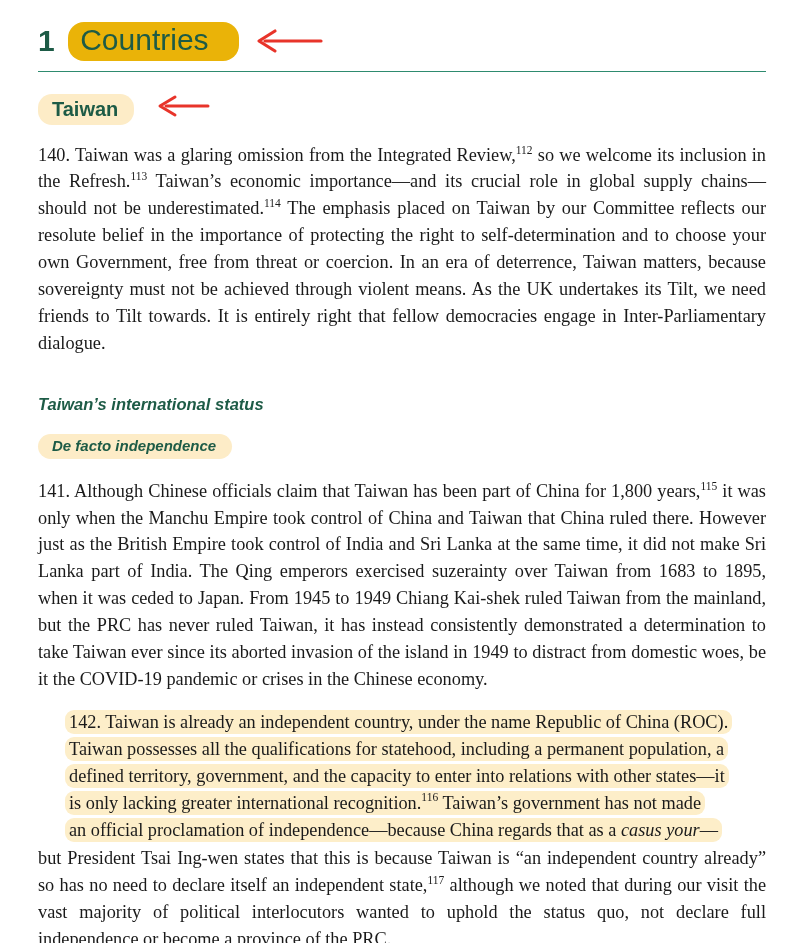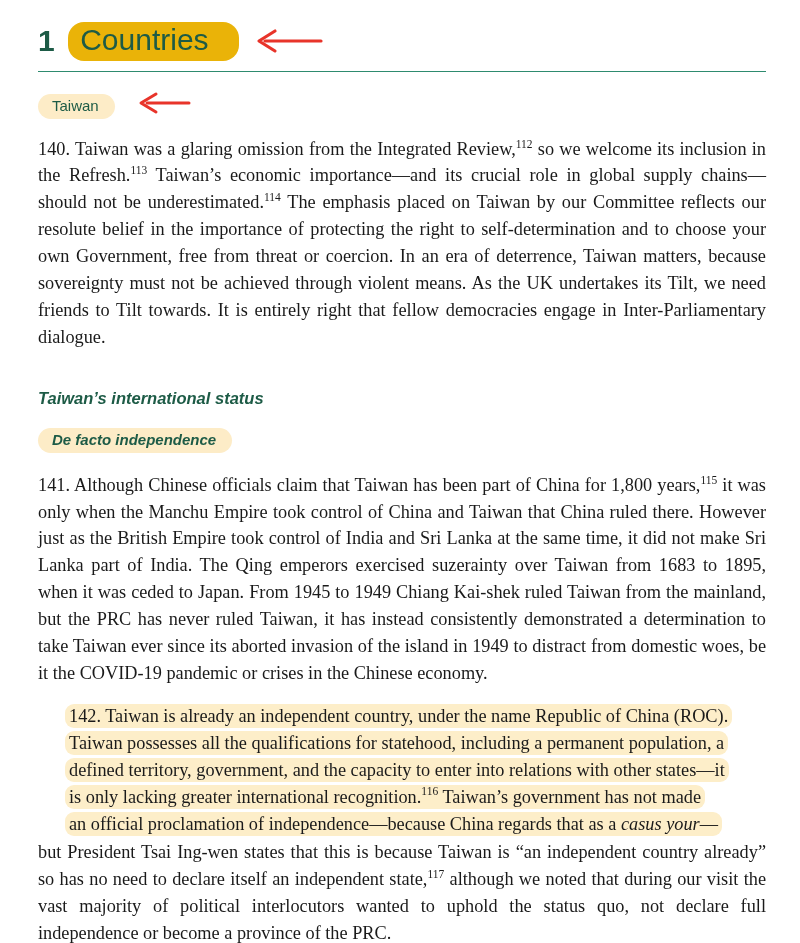--- a/index.html
+++ b/index.html
@@ -61,22 +61,22 @@
   .arrow svg { display: block; }
 
   
   .pill {
     display: inline-block;
     background: #fdecc7;
     border-radius: 14px;
     padding: 3px 16px 4px 14px;
     font-family: "Liberation Sans", sans-serif;
     color: #1d5b46;
-    font-weight: normal;
-    font-size: 15px;
+    font-weight: bold;
+    font-size: 20px;
     line-height: 1.2;
   }
   .pill.italic {
     font-style: italic;
     font-weight: bold;
     font-size: 15px;
   }
   .section-row {
     position: relative;
     margin-top: 22px;

